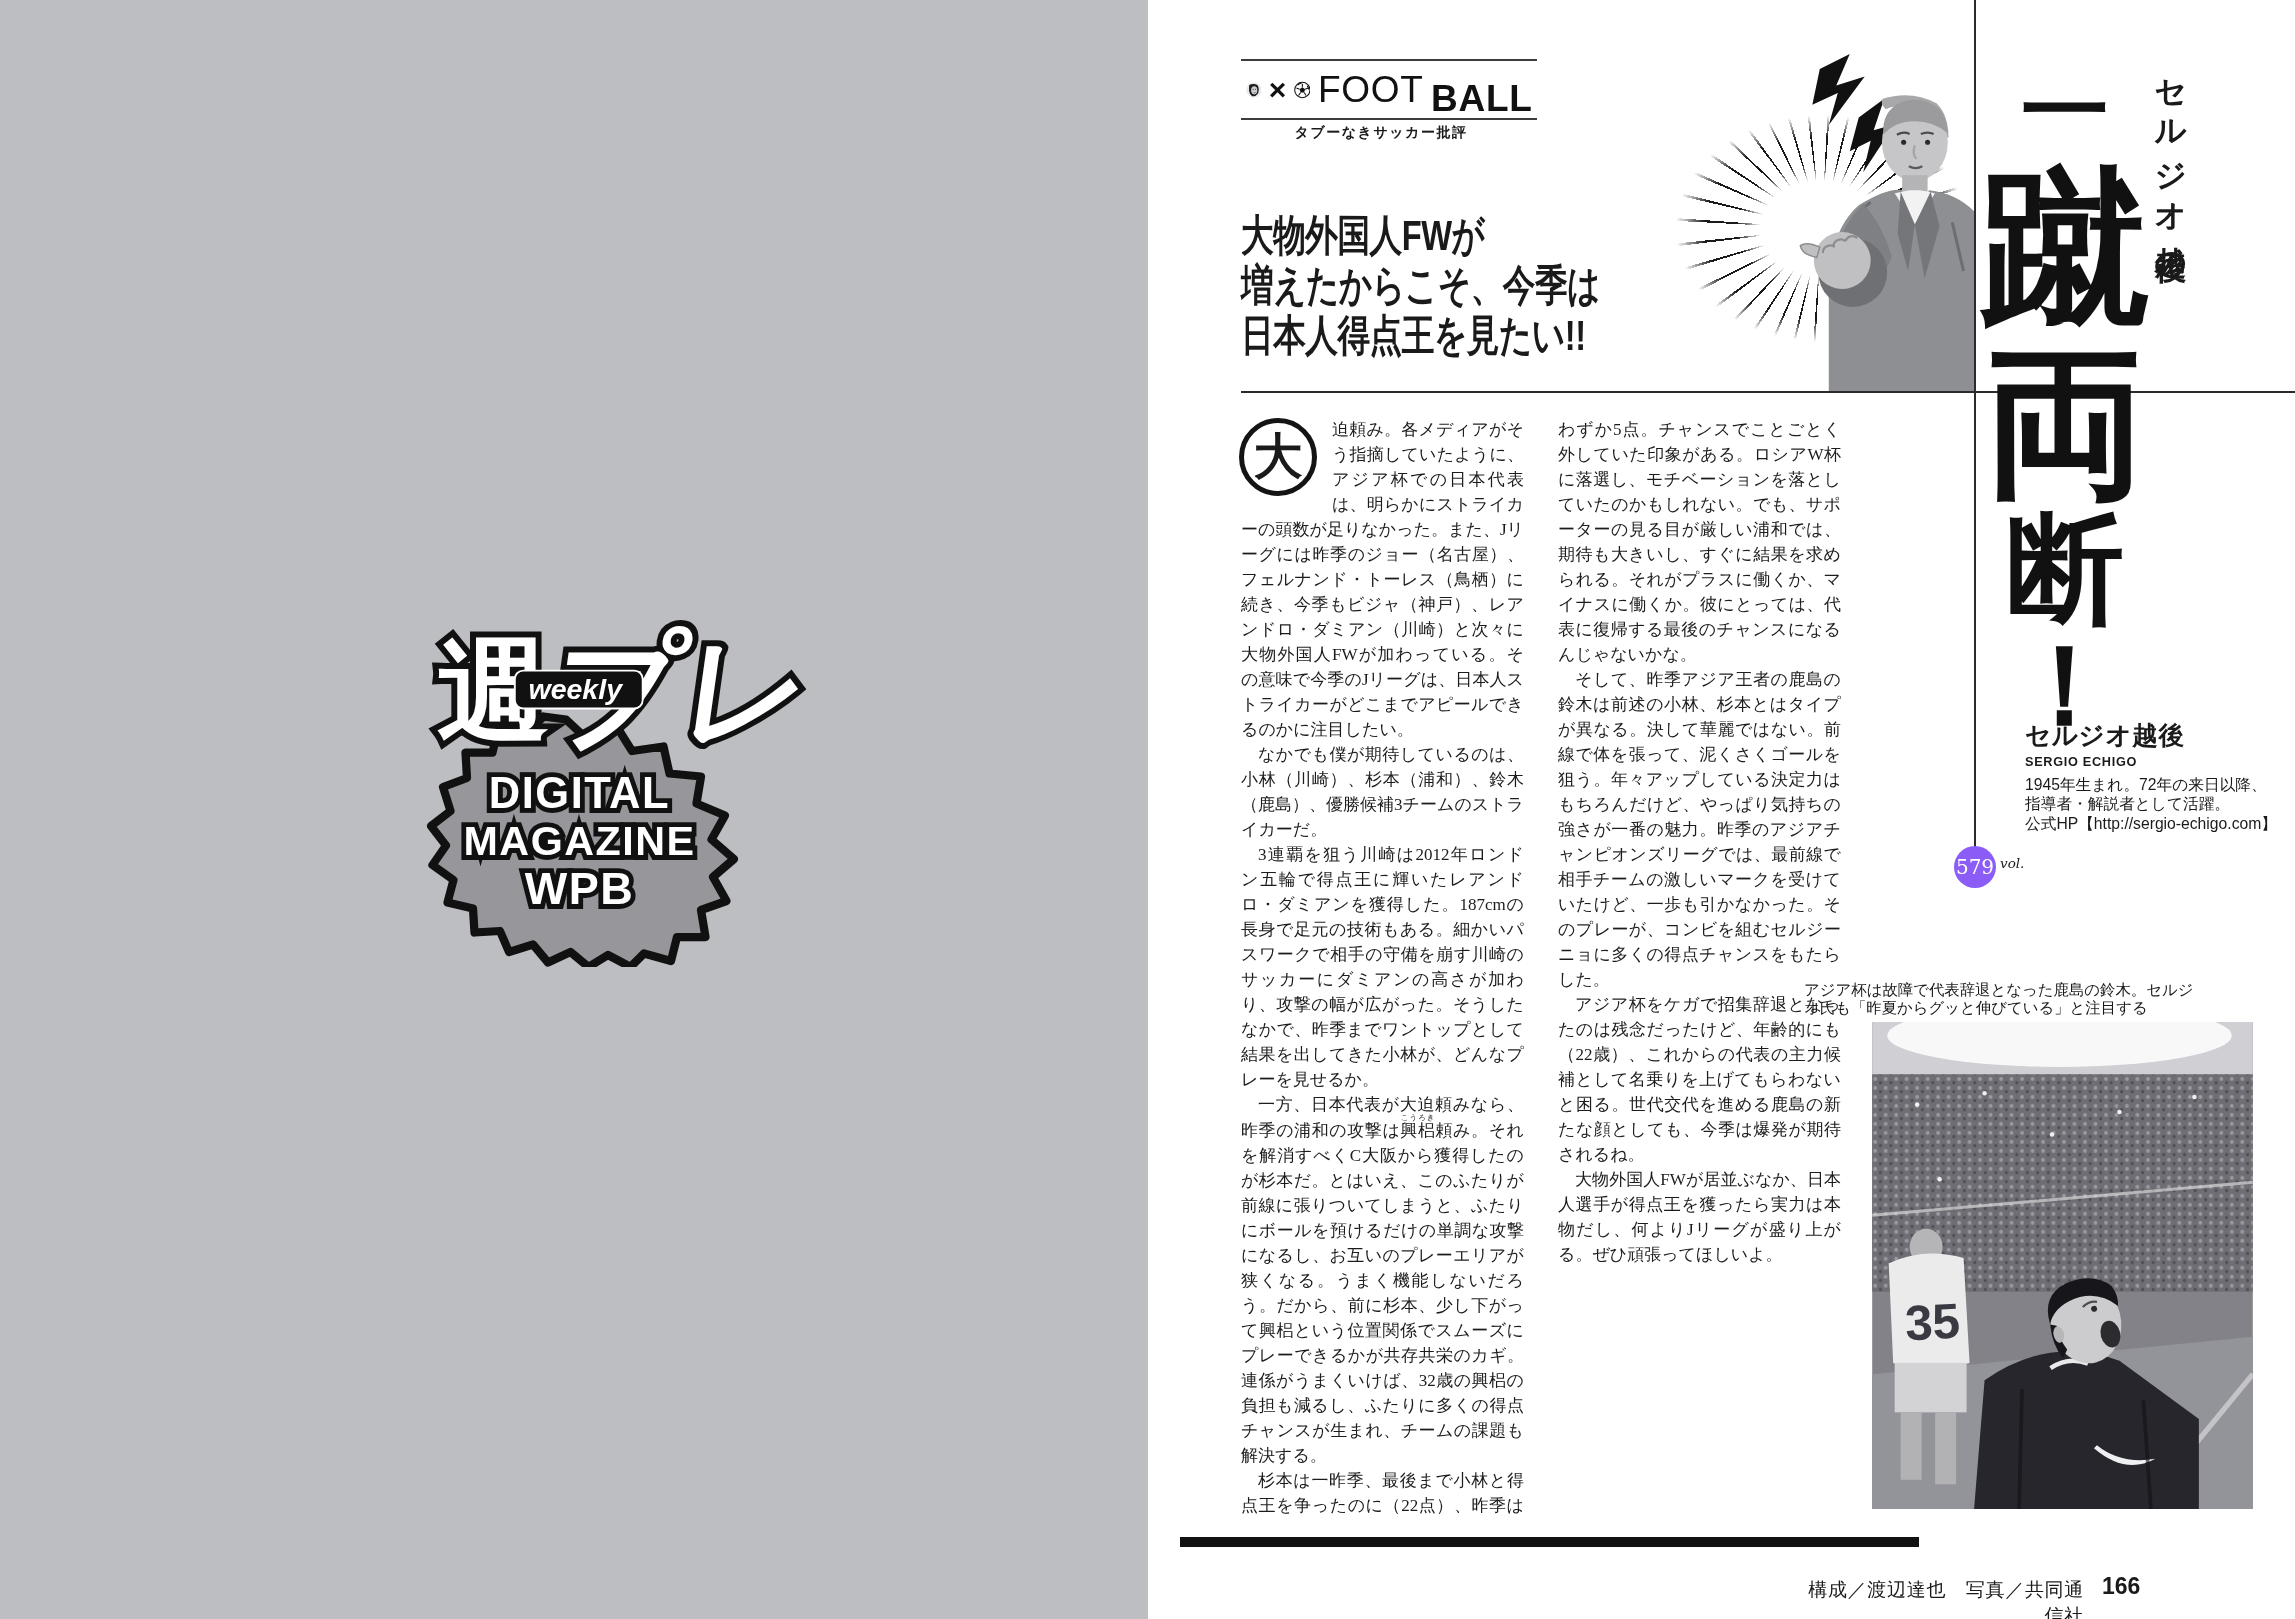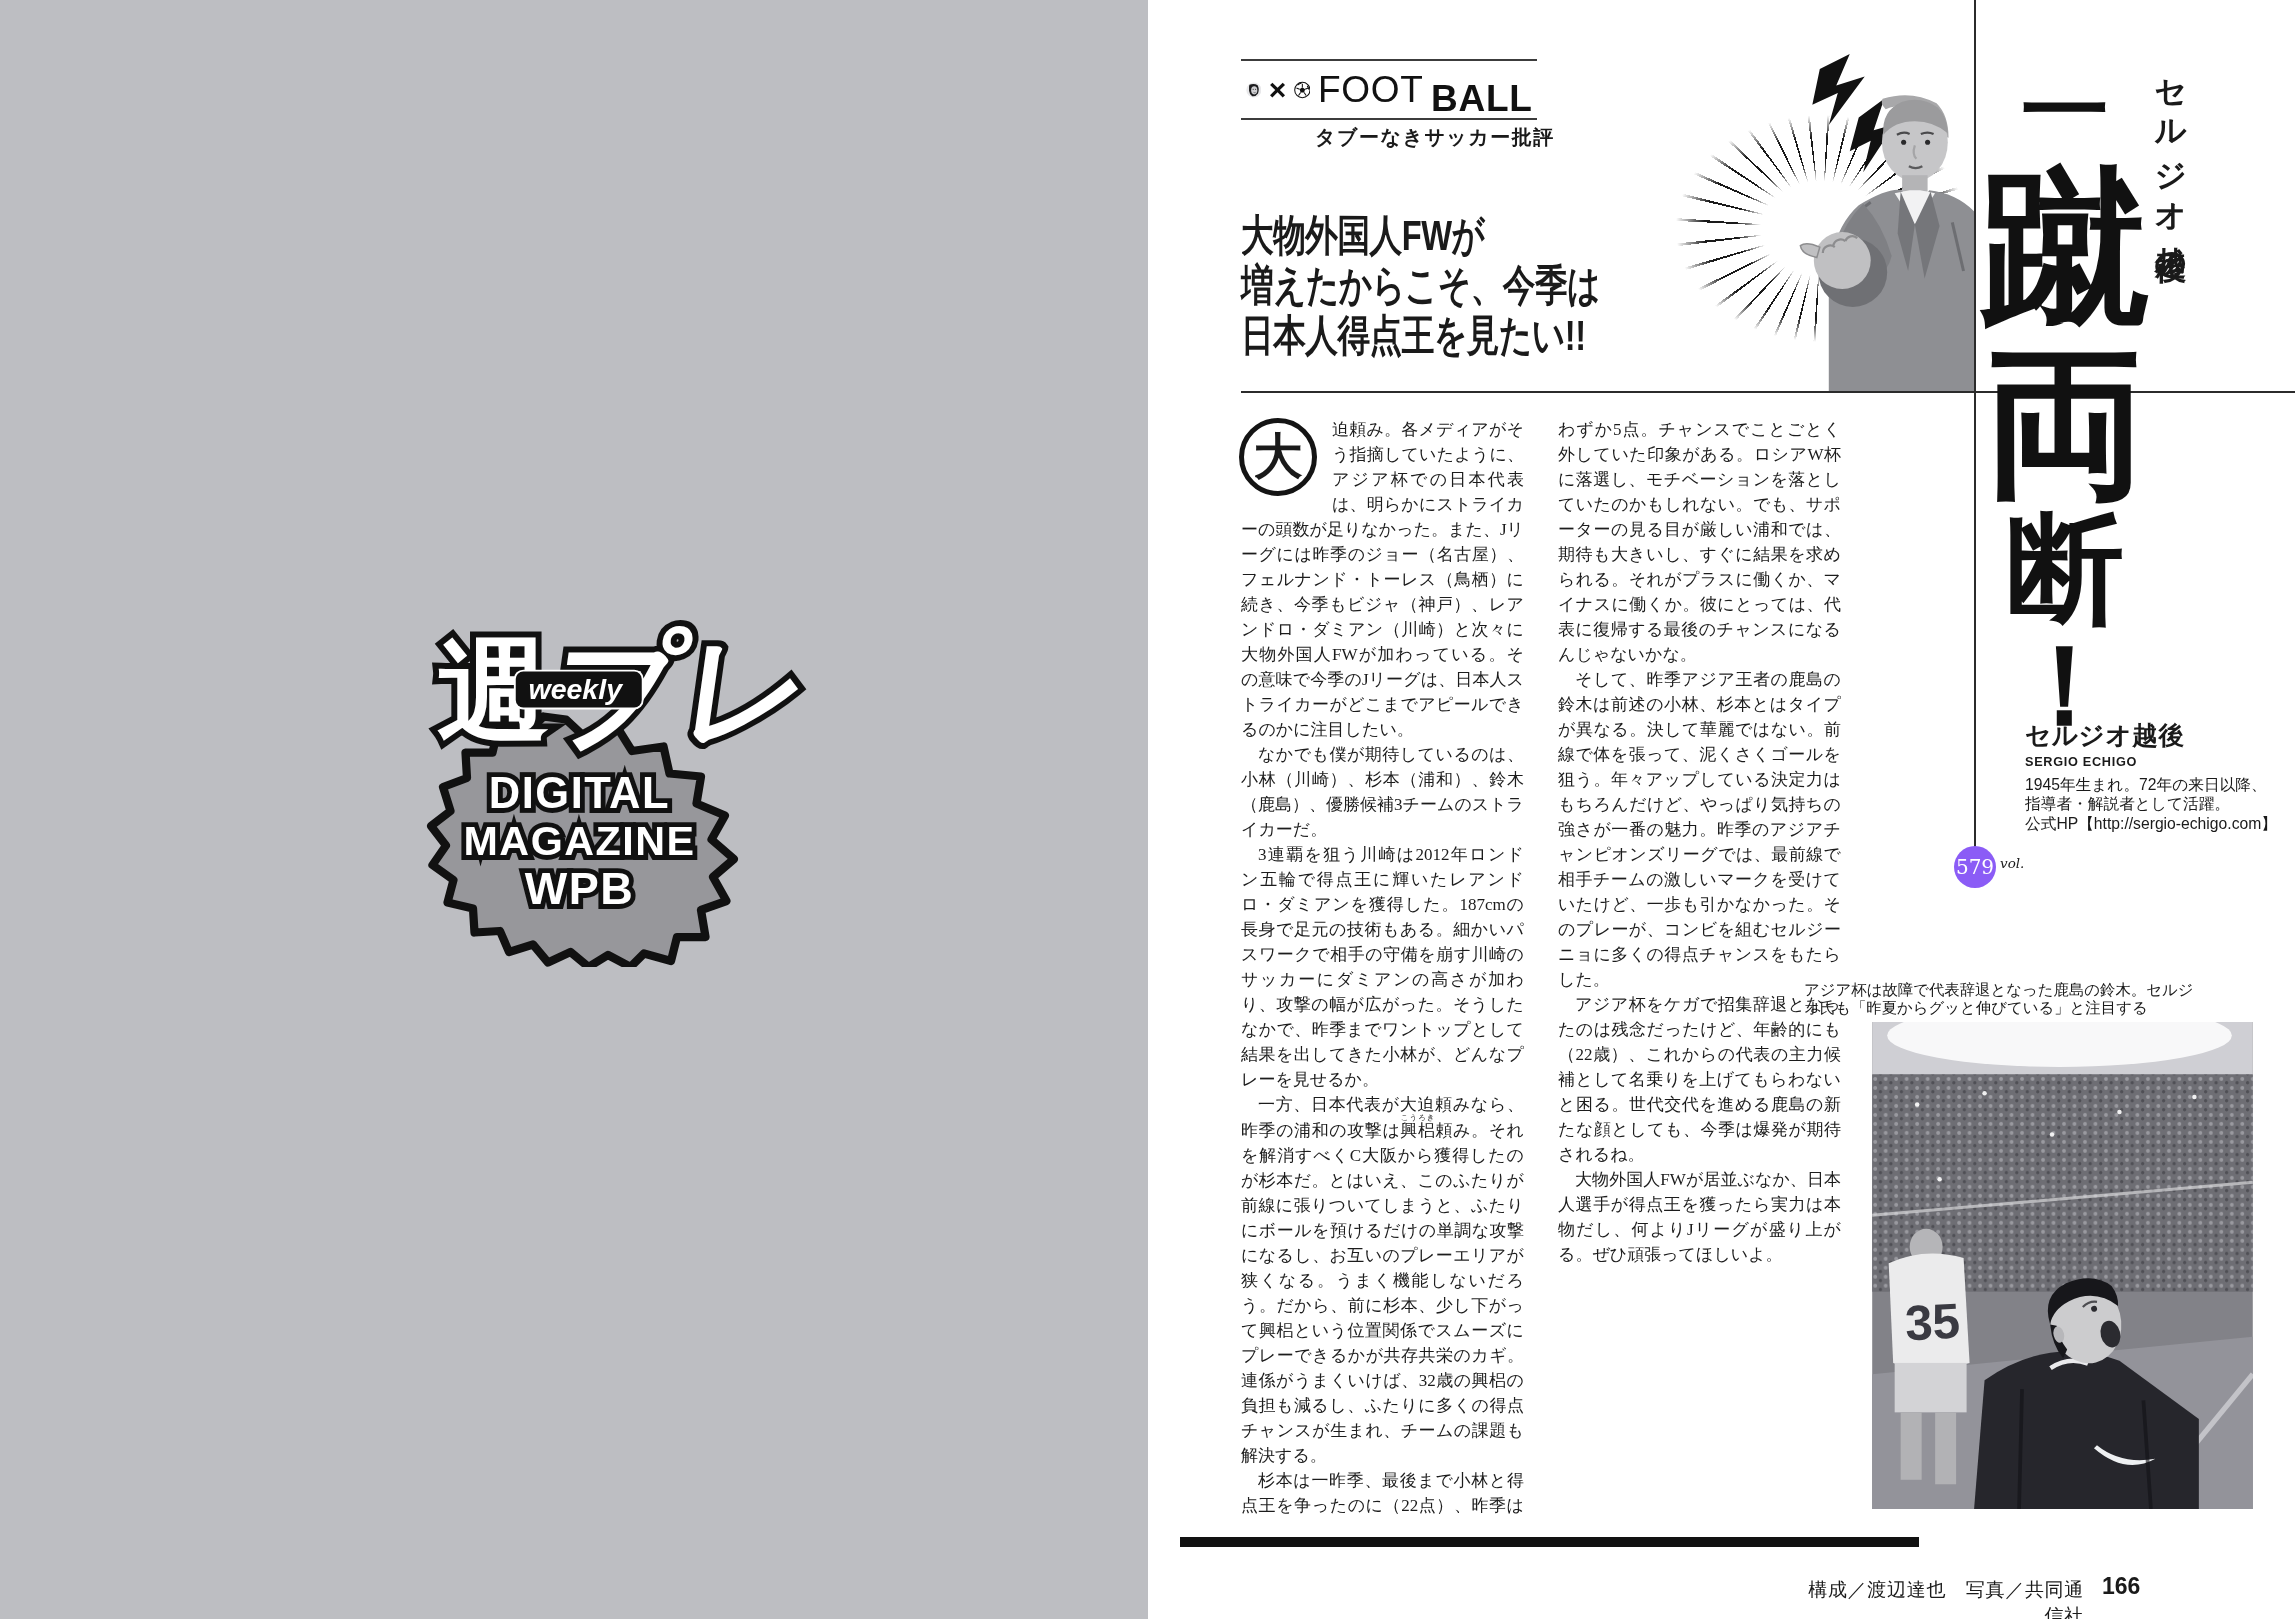--- a/index.html
+++ b/index.html
@@ -15,21 +15,21 @@
   #right-page{position:absolute;left:1148px;top:0;width:1148px;height:1619px;background:#ffffff;}
   
   .abs{position:absolute;}
 
   
   #header-box{left:1241px;top:59px;width:296px;height:61px;border-top:2.2px solid #3c3c3c;
               border-bottom:2.2px solid #3c3c3c;display:flex;align-items:center;gap:7.5px;padding:0 4.5px;}
   #header-box .x-mark{font-size:30px;font-weight:bold;color:#111;}
   .foot-txt{font-size:37px;letter-spacing:0.7px;font-weight:400;color:#111;}
   .ball-txt{font-size:37px;letter-spacing:0.7px;font-weight:900;color:#111;margin-top:19px;}
-  #tagline{left:1315px;top:124px;width:296px;text-align:left;font-size:20px;font-weight:bold;letter-spacing:1.5px;}
+  #tagline{left:1233px;top:124px;width:296px;text-align:center;font-size:14px;font-weight:bold;letter-spacing:1.5px;}
 
   
   #headline{left:1241px;top:210px;width:570px;font-size:43px;line-height:50px;font-weight:900;
             letter-spacing:-0.7px;transform:scaleX(0.76);transform-origin:left top;white-space:nowrap;}
 
   
   #burst{left:1619px;top:71px;width:405px;height:315px;
          background:repeating-conic-gradient(from 3deg,#1a1a1a 0deg 1.1deg,transparent 1.1deg 10deg);
          -webkit-mask-image:radial-gradient(ellipse 50% 50% at 50% 50%,transparent 0 30%,#000 42% 58%,transparent 72%);
          mask-image:radial-gradient(ellipse 50% 50% at 50% 50%,transparent 0 30%,#000 42% 58%,transparent 72%);}

